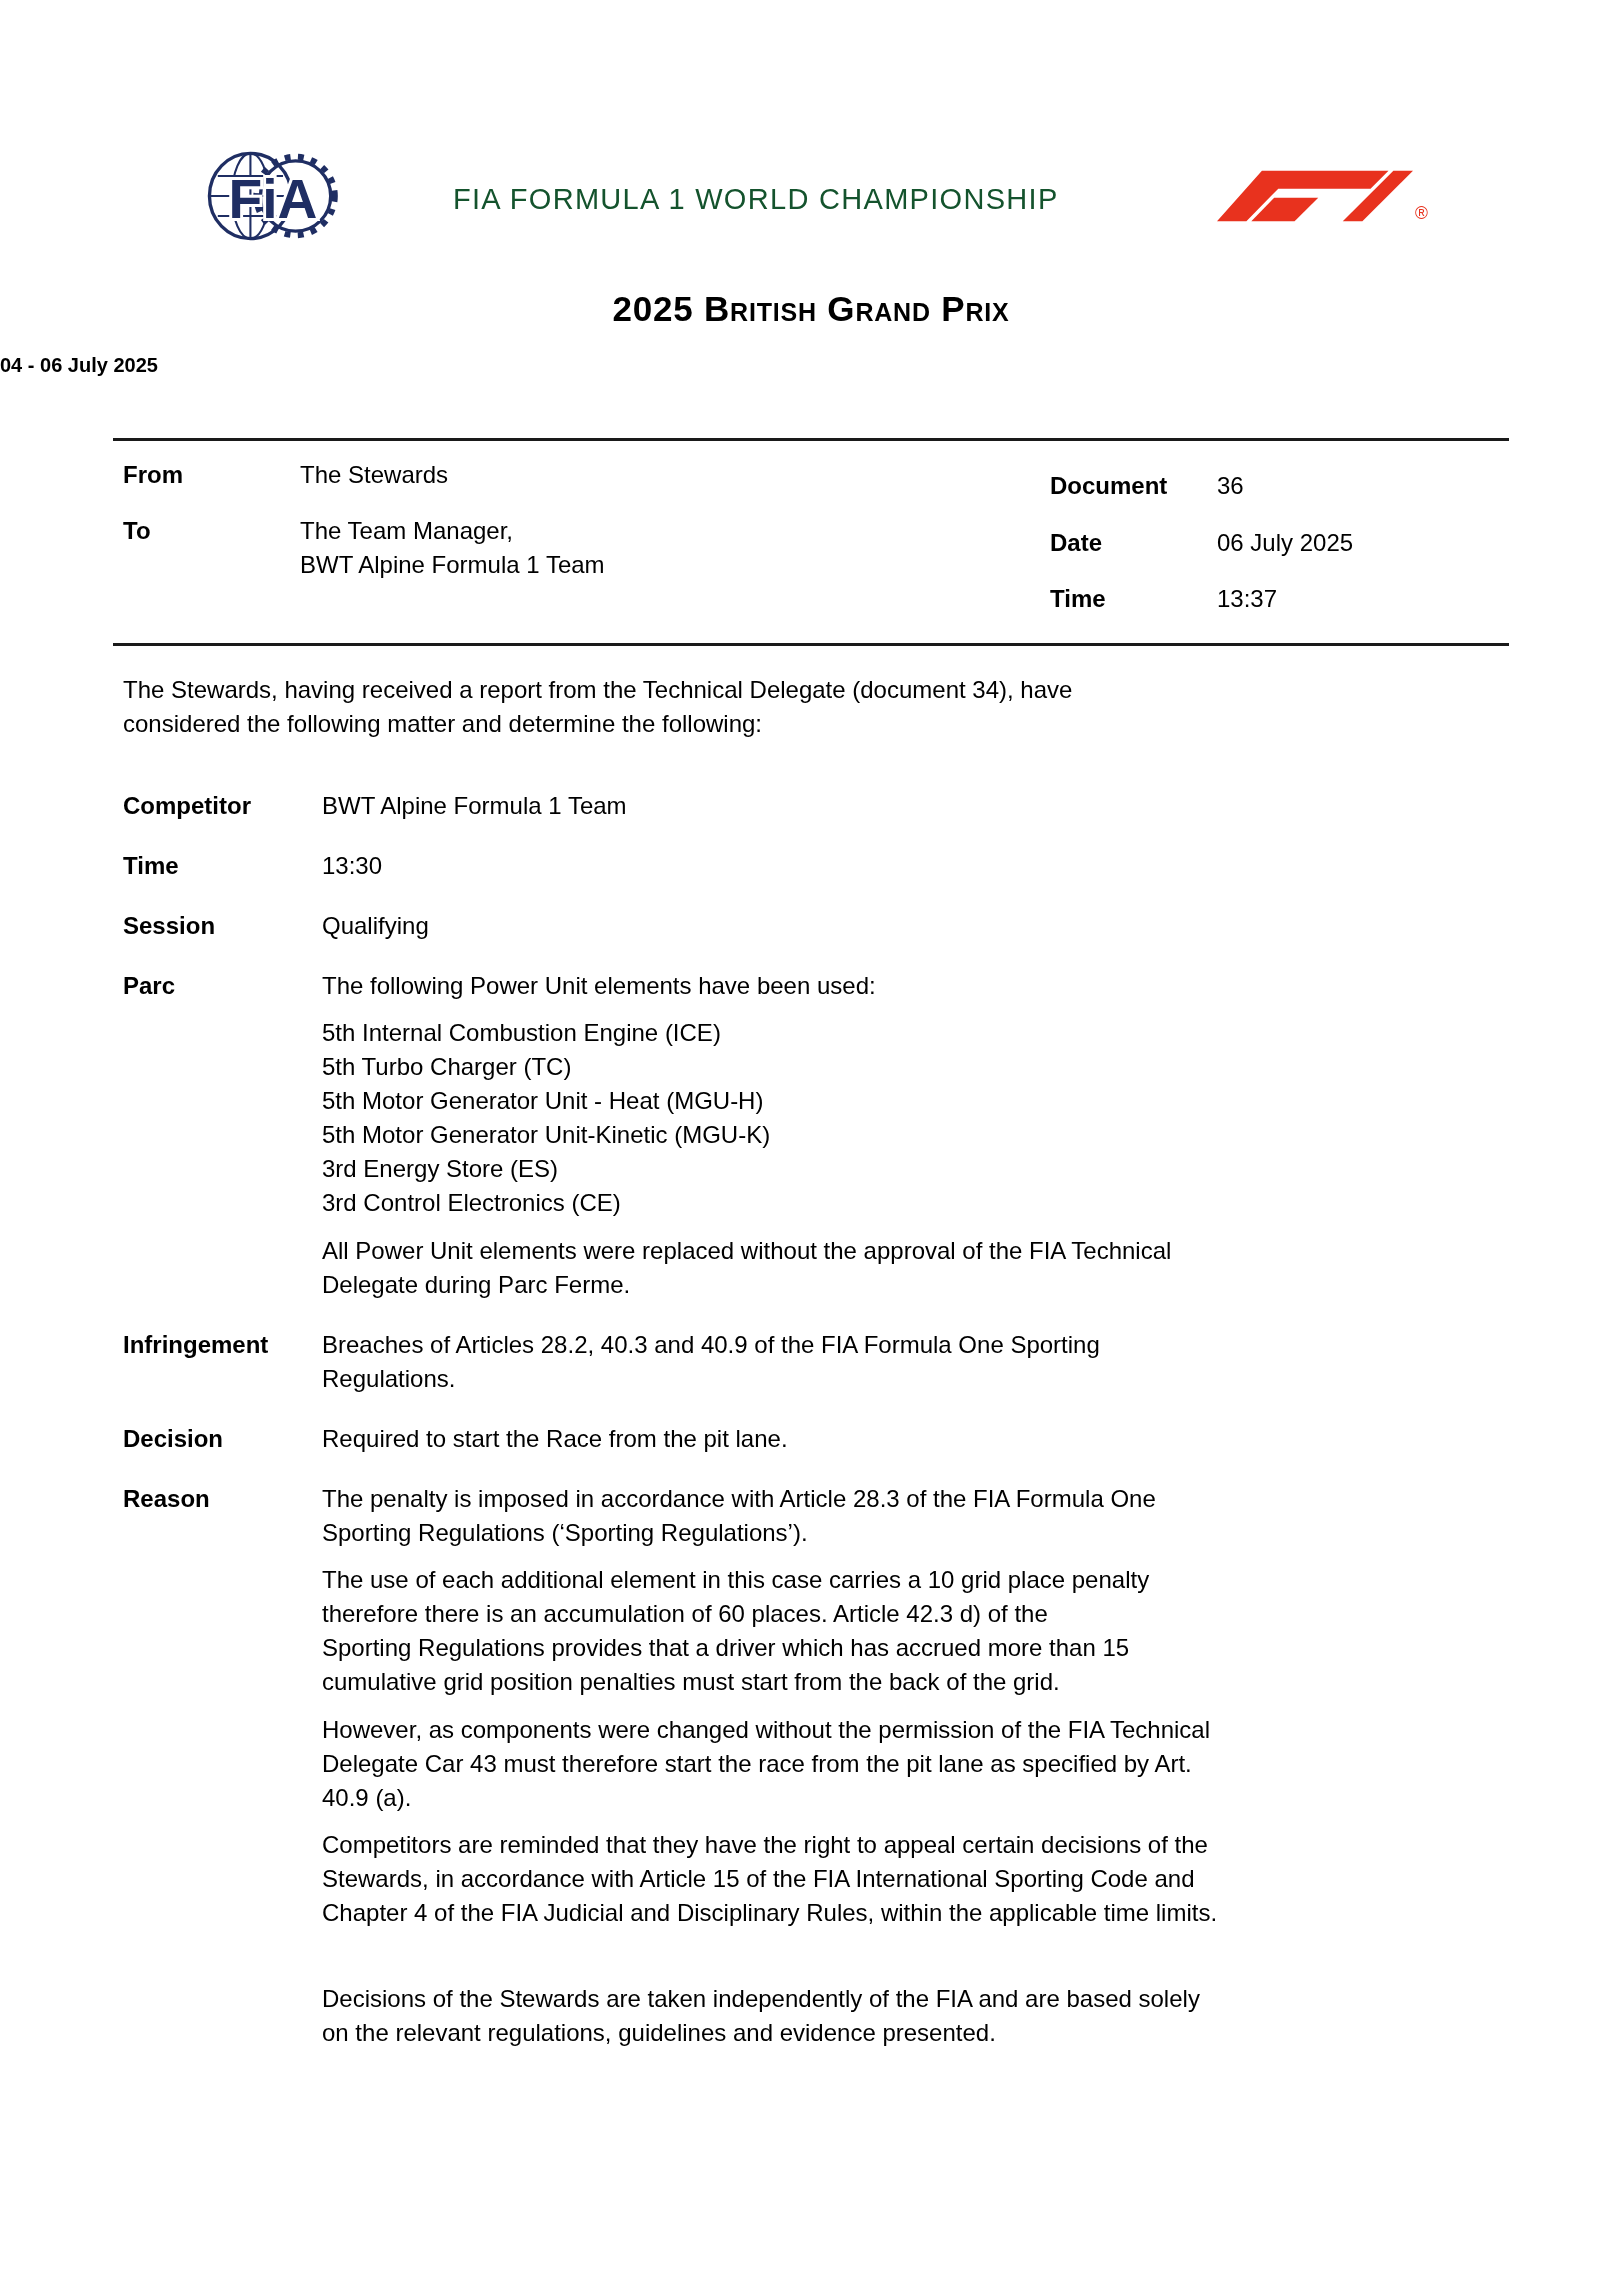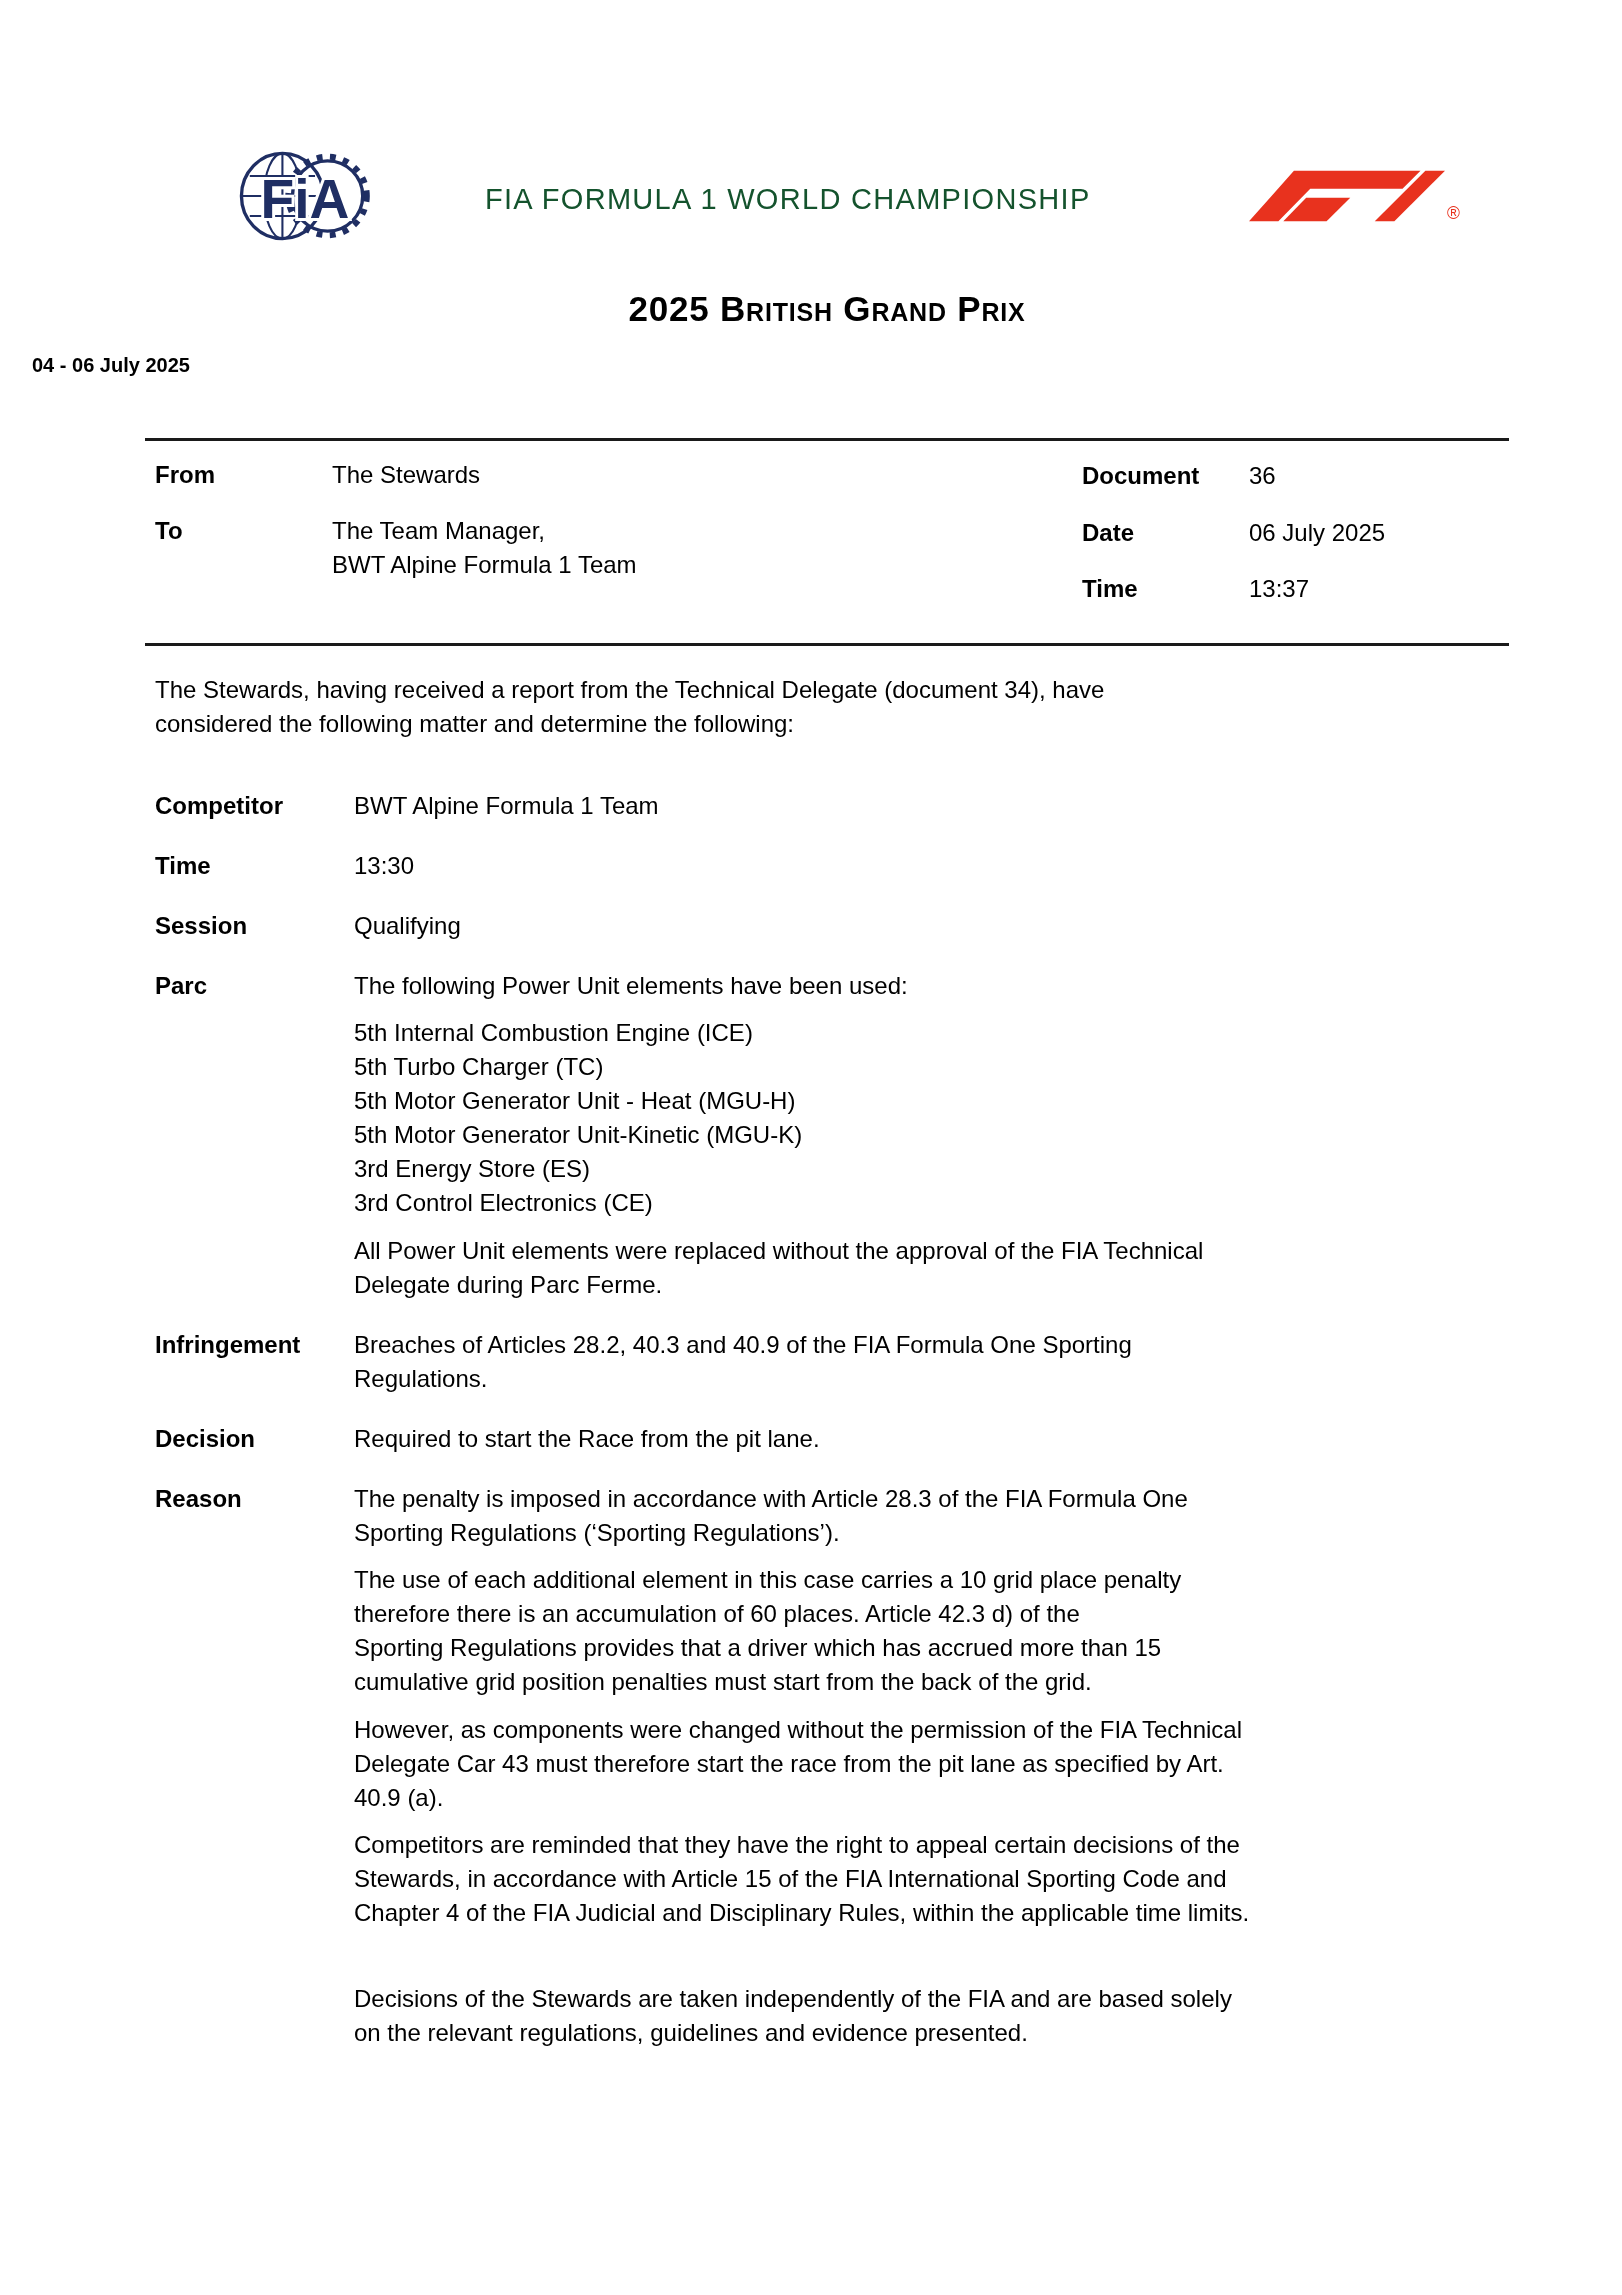--- a/index.html
+++ b/index.html
@@ -8,21 +8,21 @@
     --ink:#000;
     --rule:#1a1a1a;
   }
   *{margin:0;padding:0;box-sizing:border-box;}
   html,body{background:#ffffff;}
   body{
     width:1622px;height:2295px;position:relative;
     font-family:"Liberation Sans", sans-serif;
     color:var(--ink);
   }
-  .page{position:absolute;inset:0;background:#fff;margin-left:32px;}
+  .page{position:absolute;inset:0;background:#fff;}
 
   
   .fia-logo{position:absolute;left:206px;top:150px;width:134px;height:92px;}
   .championship{
     position:absolute;left:453px;top:183px;
     font-size:29px;font-weight:300;letter-spacing:1.3px;color:#14532d;
     white-space:nowrap;
   }
   .f1-logo{position:absolute;left:1217px;top:170px;width:196px;height:52px;}
   .f1-reg{
@@ -40,21 +40,21 @@
     font-size:20px;font-weight:bold;
   }
 
   
   .rule{position:absolute;left:113px;right:113px;height:2.5px;background:var(--rule);}
   .rule-top{top:438px;}
   .rule-bottom{top:643px;}
 
   
   .meta-left{position:absolute;left:123px;top:458px;width:752px;}
-  .meta-right{position:absolute;left:1050px;top:459px;width:468px;}
+  .meta-right{position:absolute;left:1050px;top:469px;width:468px;}
   .meta-row{display:flex;margin-bottom:22px;}
   .meta-right .meta-row{margin-bottom:22.5px;}
   .meta-label{flex:0 0 177px;font-weight:bold;font-size:24px;line-height:34px;}
   .meta-right .meta-label{flex:0 0 167px;}
   .meta-value{font-size:24px;line-height:34px;white-space:pre-line;}
 
   
   .doc-body{position:absolute;left:123px;top:673px;right:117px;}
   .intro{font-size:24px;line-height:34px;white-space:pre-line;margin-bottom:48px;}
 

